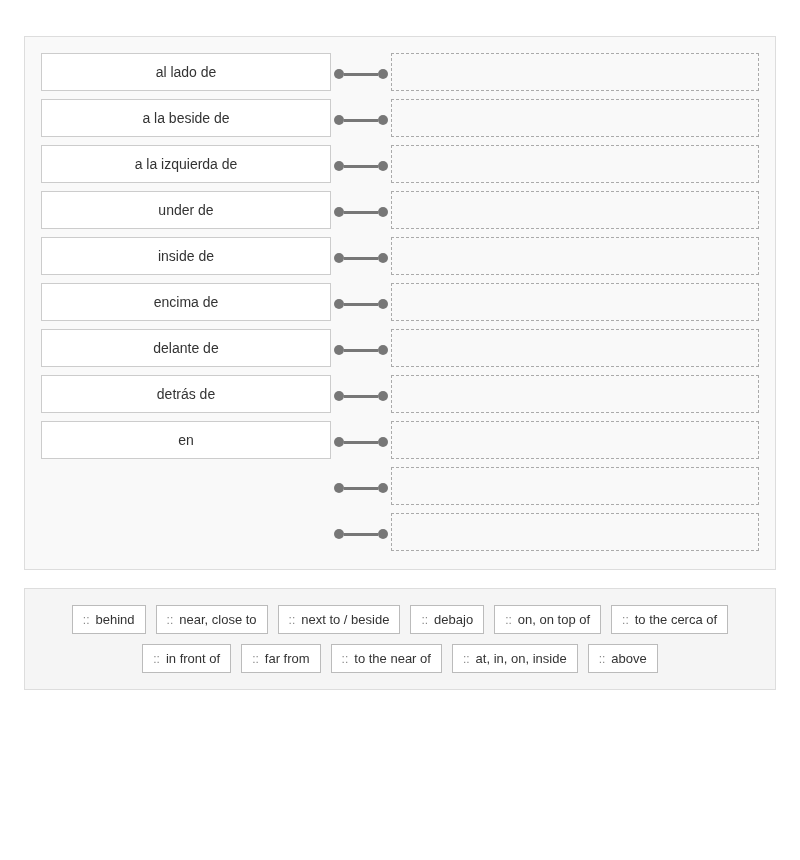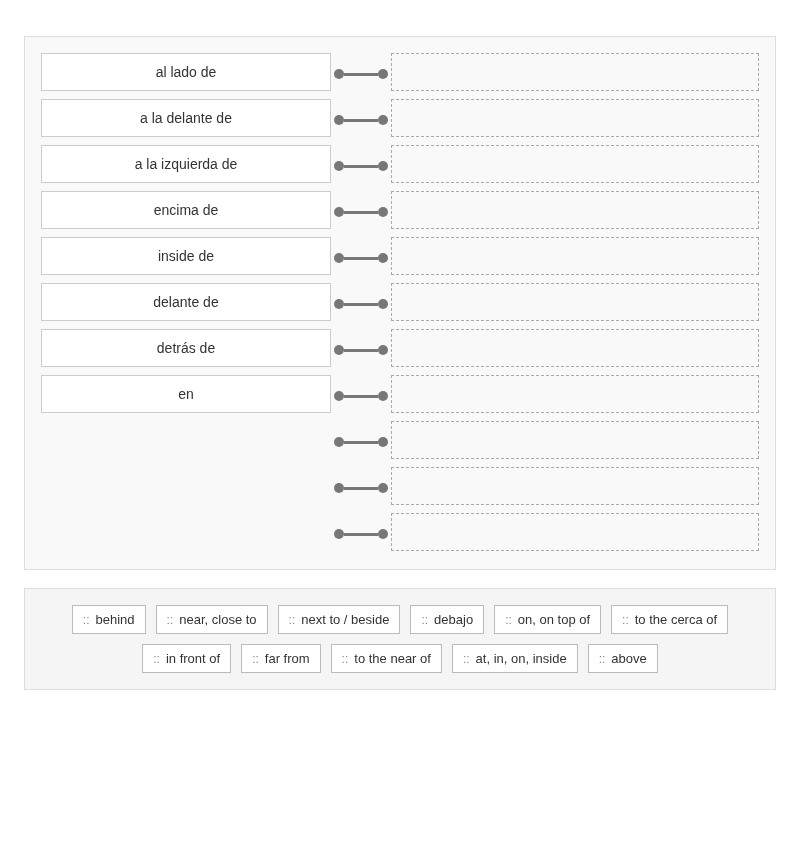--- a/index.html
+++ b/index.html
@@ -141,24 +141,25 @@
 <h1></h1>
 
 <div class="possible-points"></div>
 
 <div class="section-title"></div>
 <div class="instructions"></div>
 
 <div class="matching-container">
   <div class="left-column" id="left-col">
       <div class="left-item">al lado de</div>
-      <div class="left-item">a la delante de</div>
+      <div class="left-item">a la beside de</div>
       <div class="left-item">a la izquierda de</div>
+      <div class="left-item">under de</div>
+      <div class="left-item">inside de</div>
       <div class="left-item">encima de</div>
-      <div class="left-item">inside de</div>
       <div class="left-item">delante de</div>
       <div class="left-item">detrás de</div>
       <div class="left-item">en</div>
     </div>
   <div class="connector-column" id="conn-col">
       <div class="connector">
     <div class="connector-line">
       <div class="dot-left"></div>
       <div class="line"></div>
       <div class="dot-right"></div>

